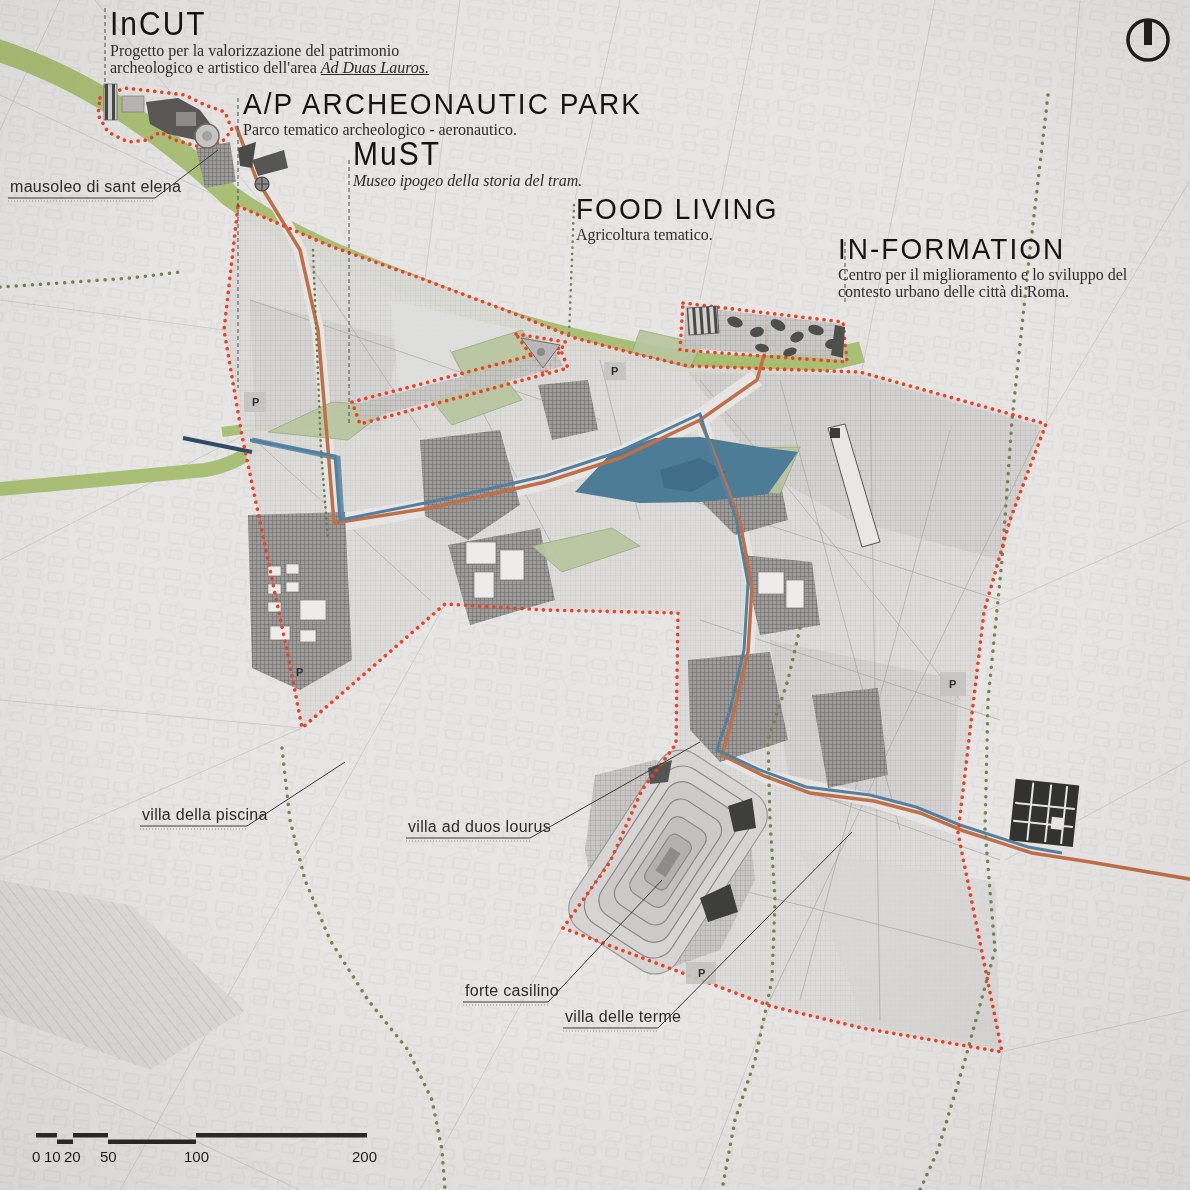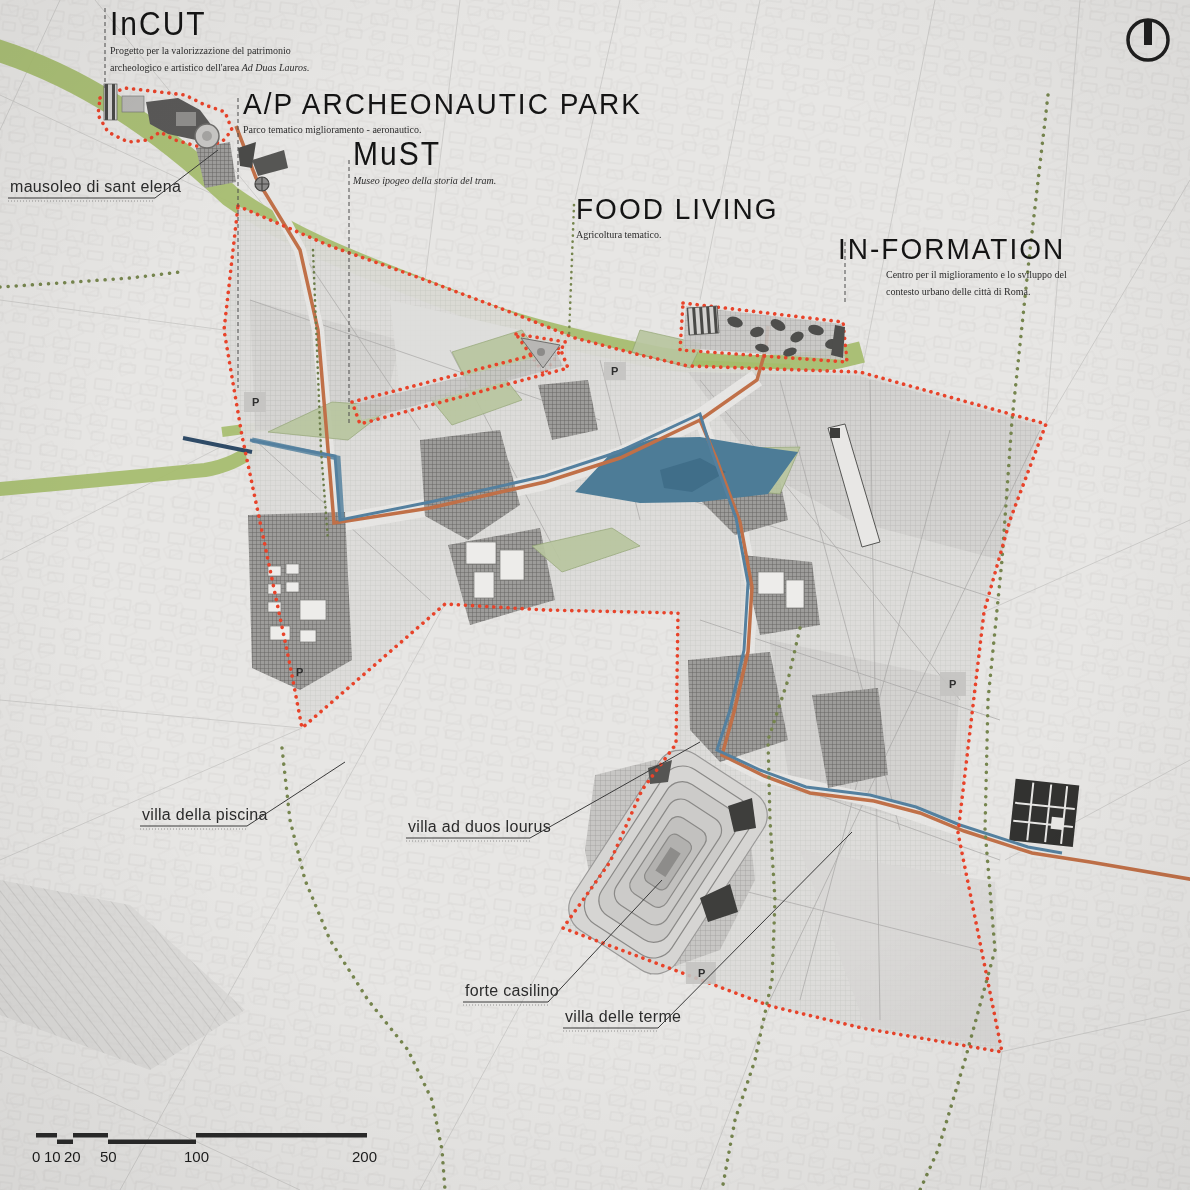--- a/index.html
+++ b/index.html
@@ -4,23 +4,23 @@
 <style>
   html,body{margin:0;padding:0;background:#bbb;}
   .canvas{position:relative;width:1190px;height:1190px;overflow:hidden;background:#22c55e;
           font-family:"Liberation Sans",sans-serif;}
   .canvas svg{position:absolute;left:0;top:0;}
   .title-block{position:absolute;color:#1b1b1b;}
   .title{font-family:"Liberation Sans",sans-serif;font-weight:normal;color:#141414;
          letter-spacing:2px;white-space:nowrap;transform:scale(1,1.08);transform-origin:left top;}
   .t-big{font-size:30px;}
   .t-med{font-size:28px;}
-  .sub{font-family:"Liberation Serif",serif;font-size:10px;line-height:17px;color:#2c2c2c;
+  .sub{font-family:"Liberation Serif",serif;font-size:16px;line-height:17px;color:#2c2c2c;
        margin-top:2px;}
-  .it{font-style:italic;}
+  .it{font-style:italic;text-decoration:underline;}
   svg text{font-family:"Liberation Sans",sans-serif;}
   .maplabel{font-size:16px;fill:#2b2b2b;letter-spacing:.3px;}
   .pmark{font-size:11px;fill:#2f2f2f;font-weight:bold;}
   .scalenum{font-size:15px;fill:#1c1c1c;}
 </style>
 </head>
 <body>
 
 <div class="canvas">
 
@@ -319,34 +319,34 @@
 <div class="title-block" style="left:110px;top:6px;">
   <div class="title t-big">InCUT</div>
   <div class="sub" style="width:340px;">
     <span>Progetto per la valorizzazione del patrimonio</span><br>
     <span>archeologico e artistico dell'area </span><span class="it">Ad Duas Lauros.</span>
   </div>
 </div>
 
 <div class="title-block" style="left:243px;top:87px;">
   <div class="title t-med">A/P ARCHEONAUTIC PARK</div>
-  <div class="sub" style="width:340px;">Parco tematico miglioramento - aeronautico.</div>
+  <div class="sub" style="width:340px;">Parco tematico archeologico - aeronautico.</div>
 </div>
 
 <div class="title-block" style="left:353px;top:136px;">
   <div class="title t-big">MuST</div>
   <div class="sub" style="width:280px;font-style:italic;">Museo ipogeo della storia del tram.</div>
 </div>
 
 <div class="title-block" style="left:576px;top:192px;">
   <div class="title t-med">FOOD LIVING</div>
   <div class="sub" style="width:220px;">Agricoltura tematico.</div>
 </div>
 
 <div class="title-block" style="left:838px;top:232px;">
   <div class="title t-med">IN-FORMATION</div>
-  <div class="sub" style="width:300px;margin-left:48px;">
+  <div class="sub" style="width:300px;">
     <span>Centro per il miglioramento e lo sviluppo del</span><br>
     <span>contesto urbano delle città di Roma.</span>
   </div>
 </div>
 
 </div>
 
 </body></html>

